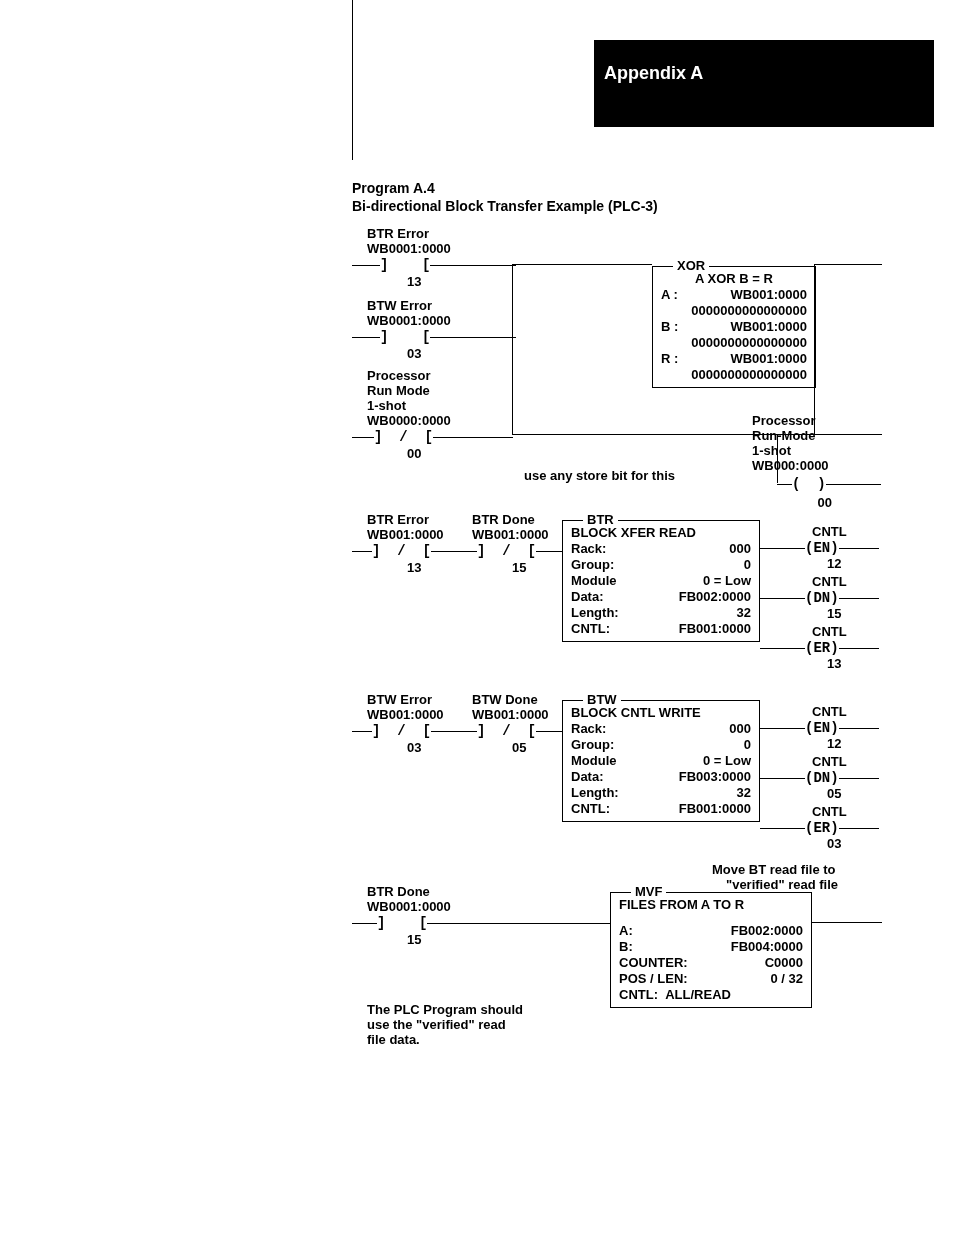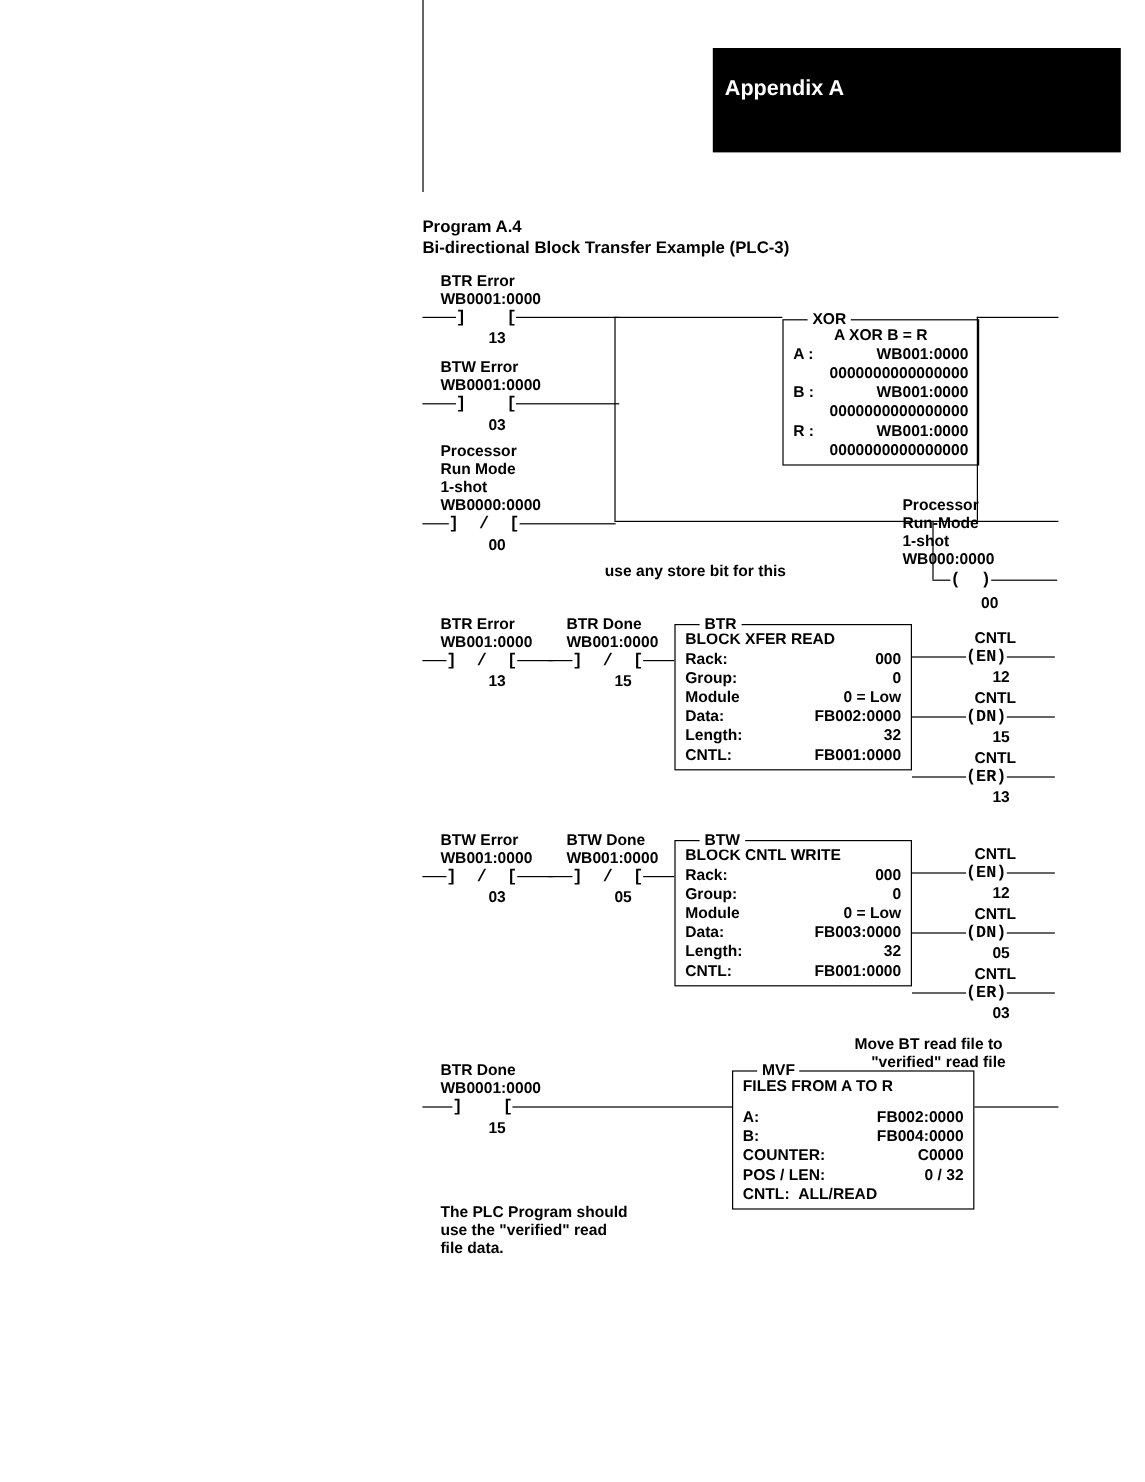--- a/index.html
+++ b/index.html
@@ -181,21 +181,21 @@
           <span>R   :</span>
           <span>WB001:0000</span>
         </div>
       <div style="text-align:right">0000000000000000</div>
     </div>
 
     <div class="rail-line" style="left:160px; top:214px; width:370px;"></div>
 
     <div class="vert-line" style="left:462px; top:44px; height:170px;"></div>
 
-    <div class="txt" style="left:152px; top:248px;">use any store bit for this</div>
+    <div class="txt" style="left:172px; top:248px;">use any store bit for this</div>
 
     <div class="txt" style="left:400px; top:193px;">Processor</div>
     <div class="txt" style="left:400px; top:208px;">Run-Mode</div>
     <div class="txt" style="left:400px; top:223px;">1-shot</div>
     <div class="txt" style="left:400px; top:238px;">WB000:0000</div>
 
     <div class="contact" style="left:425px; top:256px;"><span class="rail" style="width:15px"></span>(  )<span class="rail" style="width:55px"></span></div>
     <div class="txt" style="left:460px; top:275px; text-align:right; width:20px;">00</div>
 
     <div class="vert-line" style="left:425px; top:214px; height:49px;"></div>

